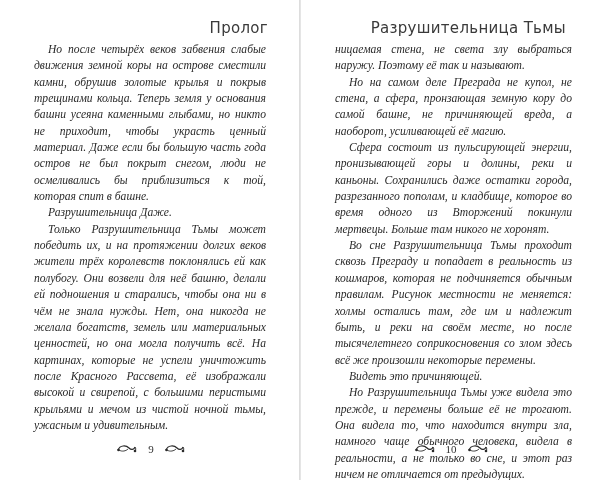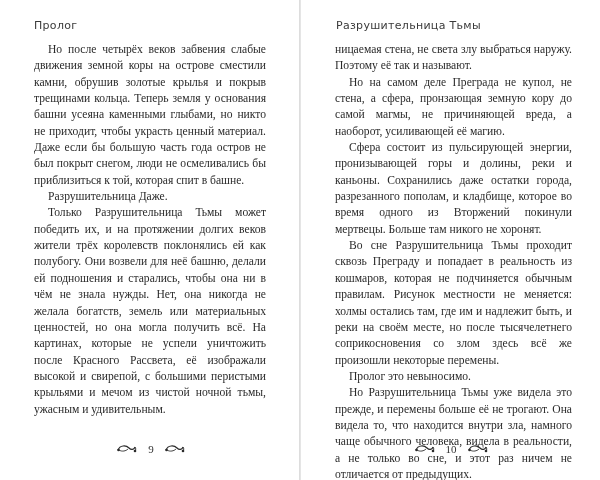--- a/index.html
+++ b/index.html
@@ -15,35 +15,35 @@
     position: absolute; top: 0; height: 480px; background: #fff;
   }
   .page.left { left: 0; width: 300px; }
   .page.right { left: 301px; width: 299px; }
   .spine {
     position: absolute; left: 299px; top: 0; width: 2px; height: 480px;
     background: linear-gradient(to right, #d9d9d9, #e9e9e9);
   }
   .running-head {
     position: absolute; top: 19px; left: 0; right: 0;
-    text-align: left;
+    text-align: right;
     font-family: "DejaVu Sans", sans-serif;
-    font-size: 11px; letter-spacing: 0.3px;
+    font-size: 15px; letter-spacing: 0.3px;
     color: #3a3a3a;
   }
   .page.left .running-head { left: 34px; right: 32px; }
-  .page.right .running-head { left: 35px; right: 24px; }
+  .page.right .running-head { left: 35px; right: 34px; }
   .text {
     position: absolute; top: 42px;
     font-size: 11.6px; line-height: 16.35px;
     text-align: justify;
   }
   .page.left .text { left: 34px; width: 232px; }
   .page.right .text { left: 34px; width: 237px; }
-  .text p { margin: 0; text-indent: 14px; text-align: justify; }
+  .text p { margin: 0; text-indent: 14px; text-align: justify; font-style: italic; }
   .text p.cont { text-indent: 0; }
   .folio {
     position: absolute; top: 443px; left: 0; right: 0;
     display: flex; justify-content: center; align-items: center; gap: 10px;
     font-size: 11px; color: #333;
   }
   .page.left .folio { left: 34px; right: 32px; }
   .page.right .folio { left: 29px; right: 28px; }
   .orn { width: 22px; height: 10px; display: inline-block; }
   .orn svg { display: block; }
@@ -82,24 +82,24 @@
       </span>
     </div>
   </div>
 
   <div class="spine"></div>
 
   <div class="page right">
     <div class="running-head">Разрушительница Тьмы</div>
     <div class="text">
       <p class="cont">ницаемая стена, не света злу выбраться наружу. Поэтому её так и называют.</p>
-      <p>Но на самом деле Преграда не купол, не стена, а сфера, пронзающая земную кору до самой магмы, не причиняющей вреда, а наоборот, усиливающей её магию.</p>
+      <p>Но на самом деле Преграда не купол, не стена, а сфера, пронзающая земную кору до самой башне, не причиняющей вреда, а наоборот, усиливающей её магию.</p>
       <p>Сфера состоит из пульсирующей энергии, пронизывающей горы и долины, реки и каньоны. Сохранились даже остатки города, разрезанного пополам, и кладбище, которое во время одного из Вторжений покинули мертвецы. Больше там никого не хоронят.</p>
       <p>Во сне Разрушительница Тьмы проходит сквозь Преграду и попадает в реальность из кошмаров, которая не подчиняется обычным правилам. Рисунок местности не меняется: холмы остались там, где им и надлежит быть, и реки на своём месте, но после тысячелетнего соприкосновения со злом здесь всё же произошли некоторые перемены.</p>
-      <p>Пролог это невыносимо.</p>
+      <p>Видеть это причиняющей.</p>
       <p>Но Разрушительница Тьмы уже видела это прежде, и перемены больше её не трогают. Она видела то, что находится внутри зла, намного чаще обычного человека, видела в реальности, а не только во сне, и этот раз ничем не отличается от предыдущих.</p>
 
     </div>
     <div class="folio">
       <span class="orn">
         <svg width="22" height="10" viewBox="0 0 22 10">
             <path d="M2 6 C4 1, 10 1, 13 4 C15 6, 18 6, 19 3" fill="none" stroke="#2a2a2a" stroke-width="1.2"></path>
             <path d="M3 6 C6 8, 10 7, 12 5" fill="none" stroke="#2a2a2a" stroke-width="0.9"></path>
             <circle cx="2.5" cy="6" r="1.3" fill="#2a2a2a"></circle>
             <circle cx="19" cy="7" r="1.3" fill="#2a2a2a"></circle>

